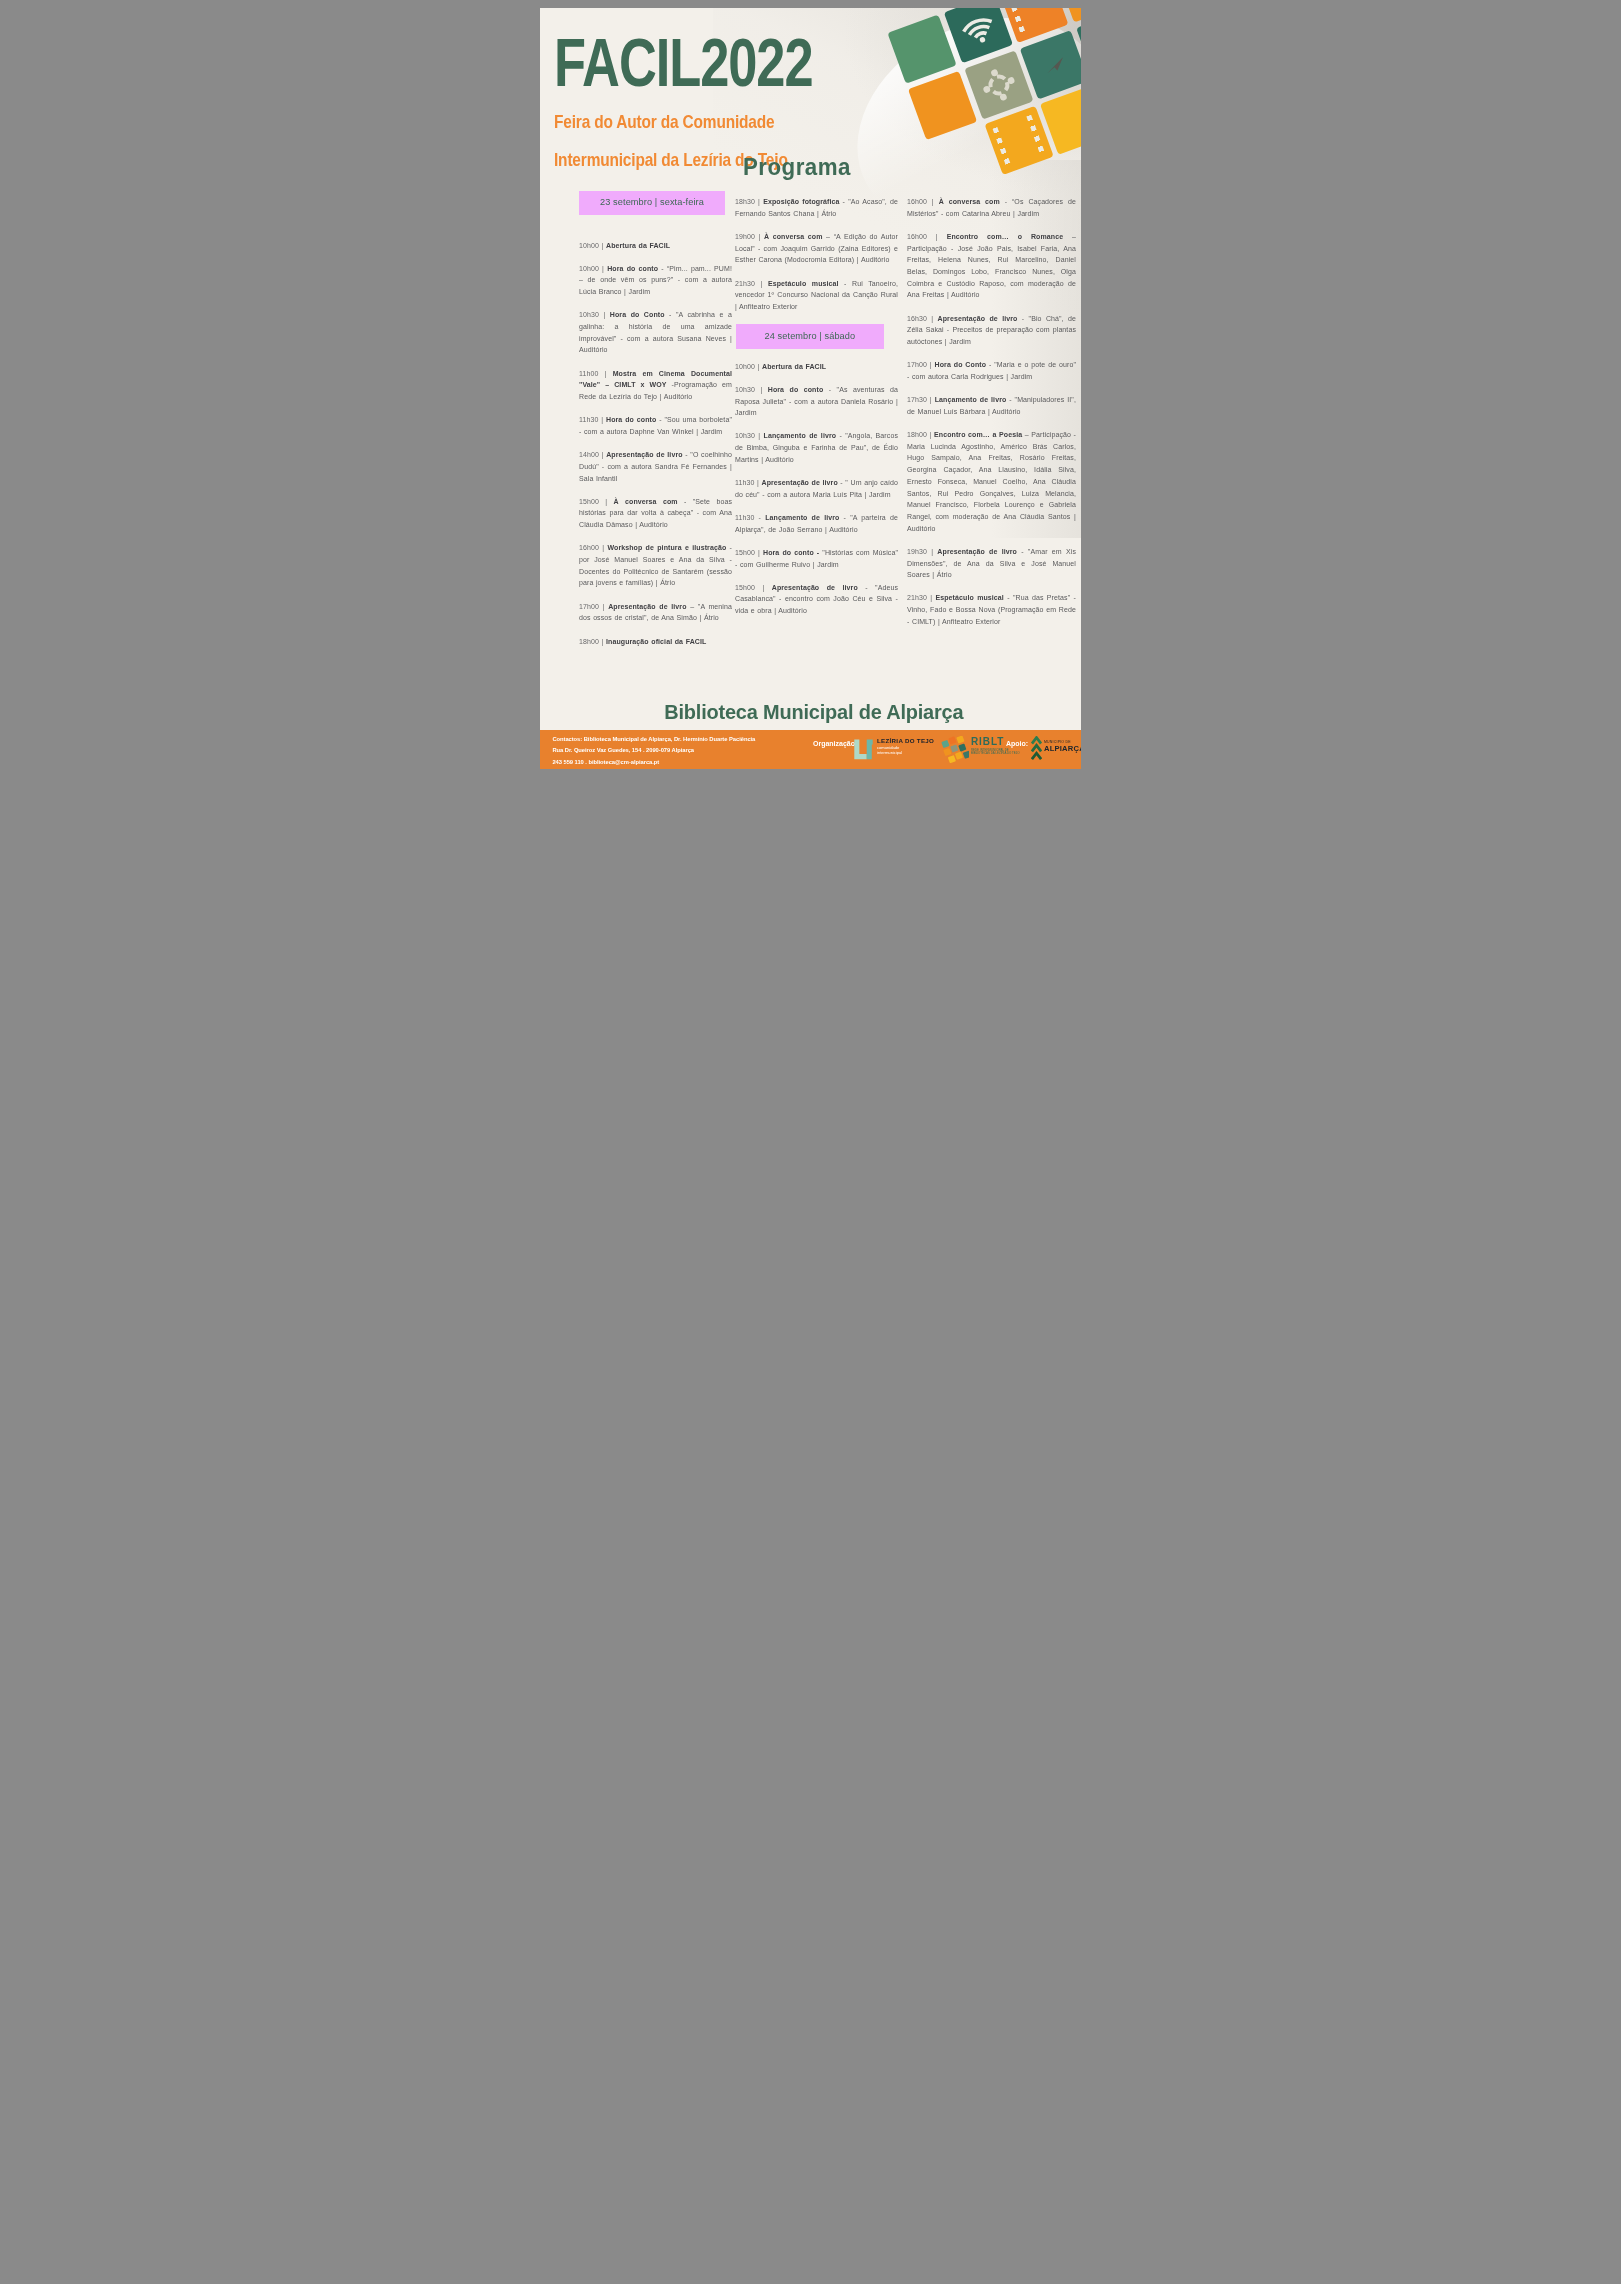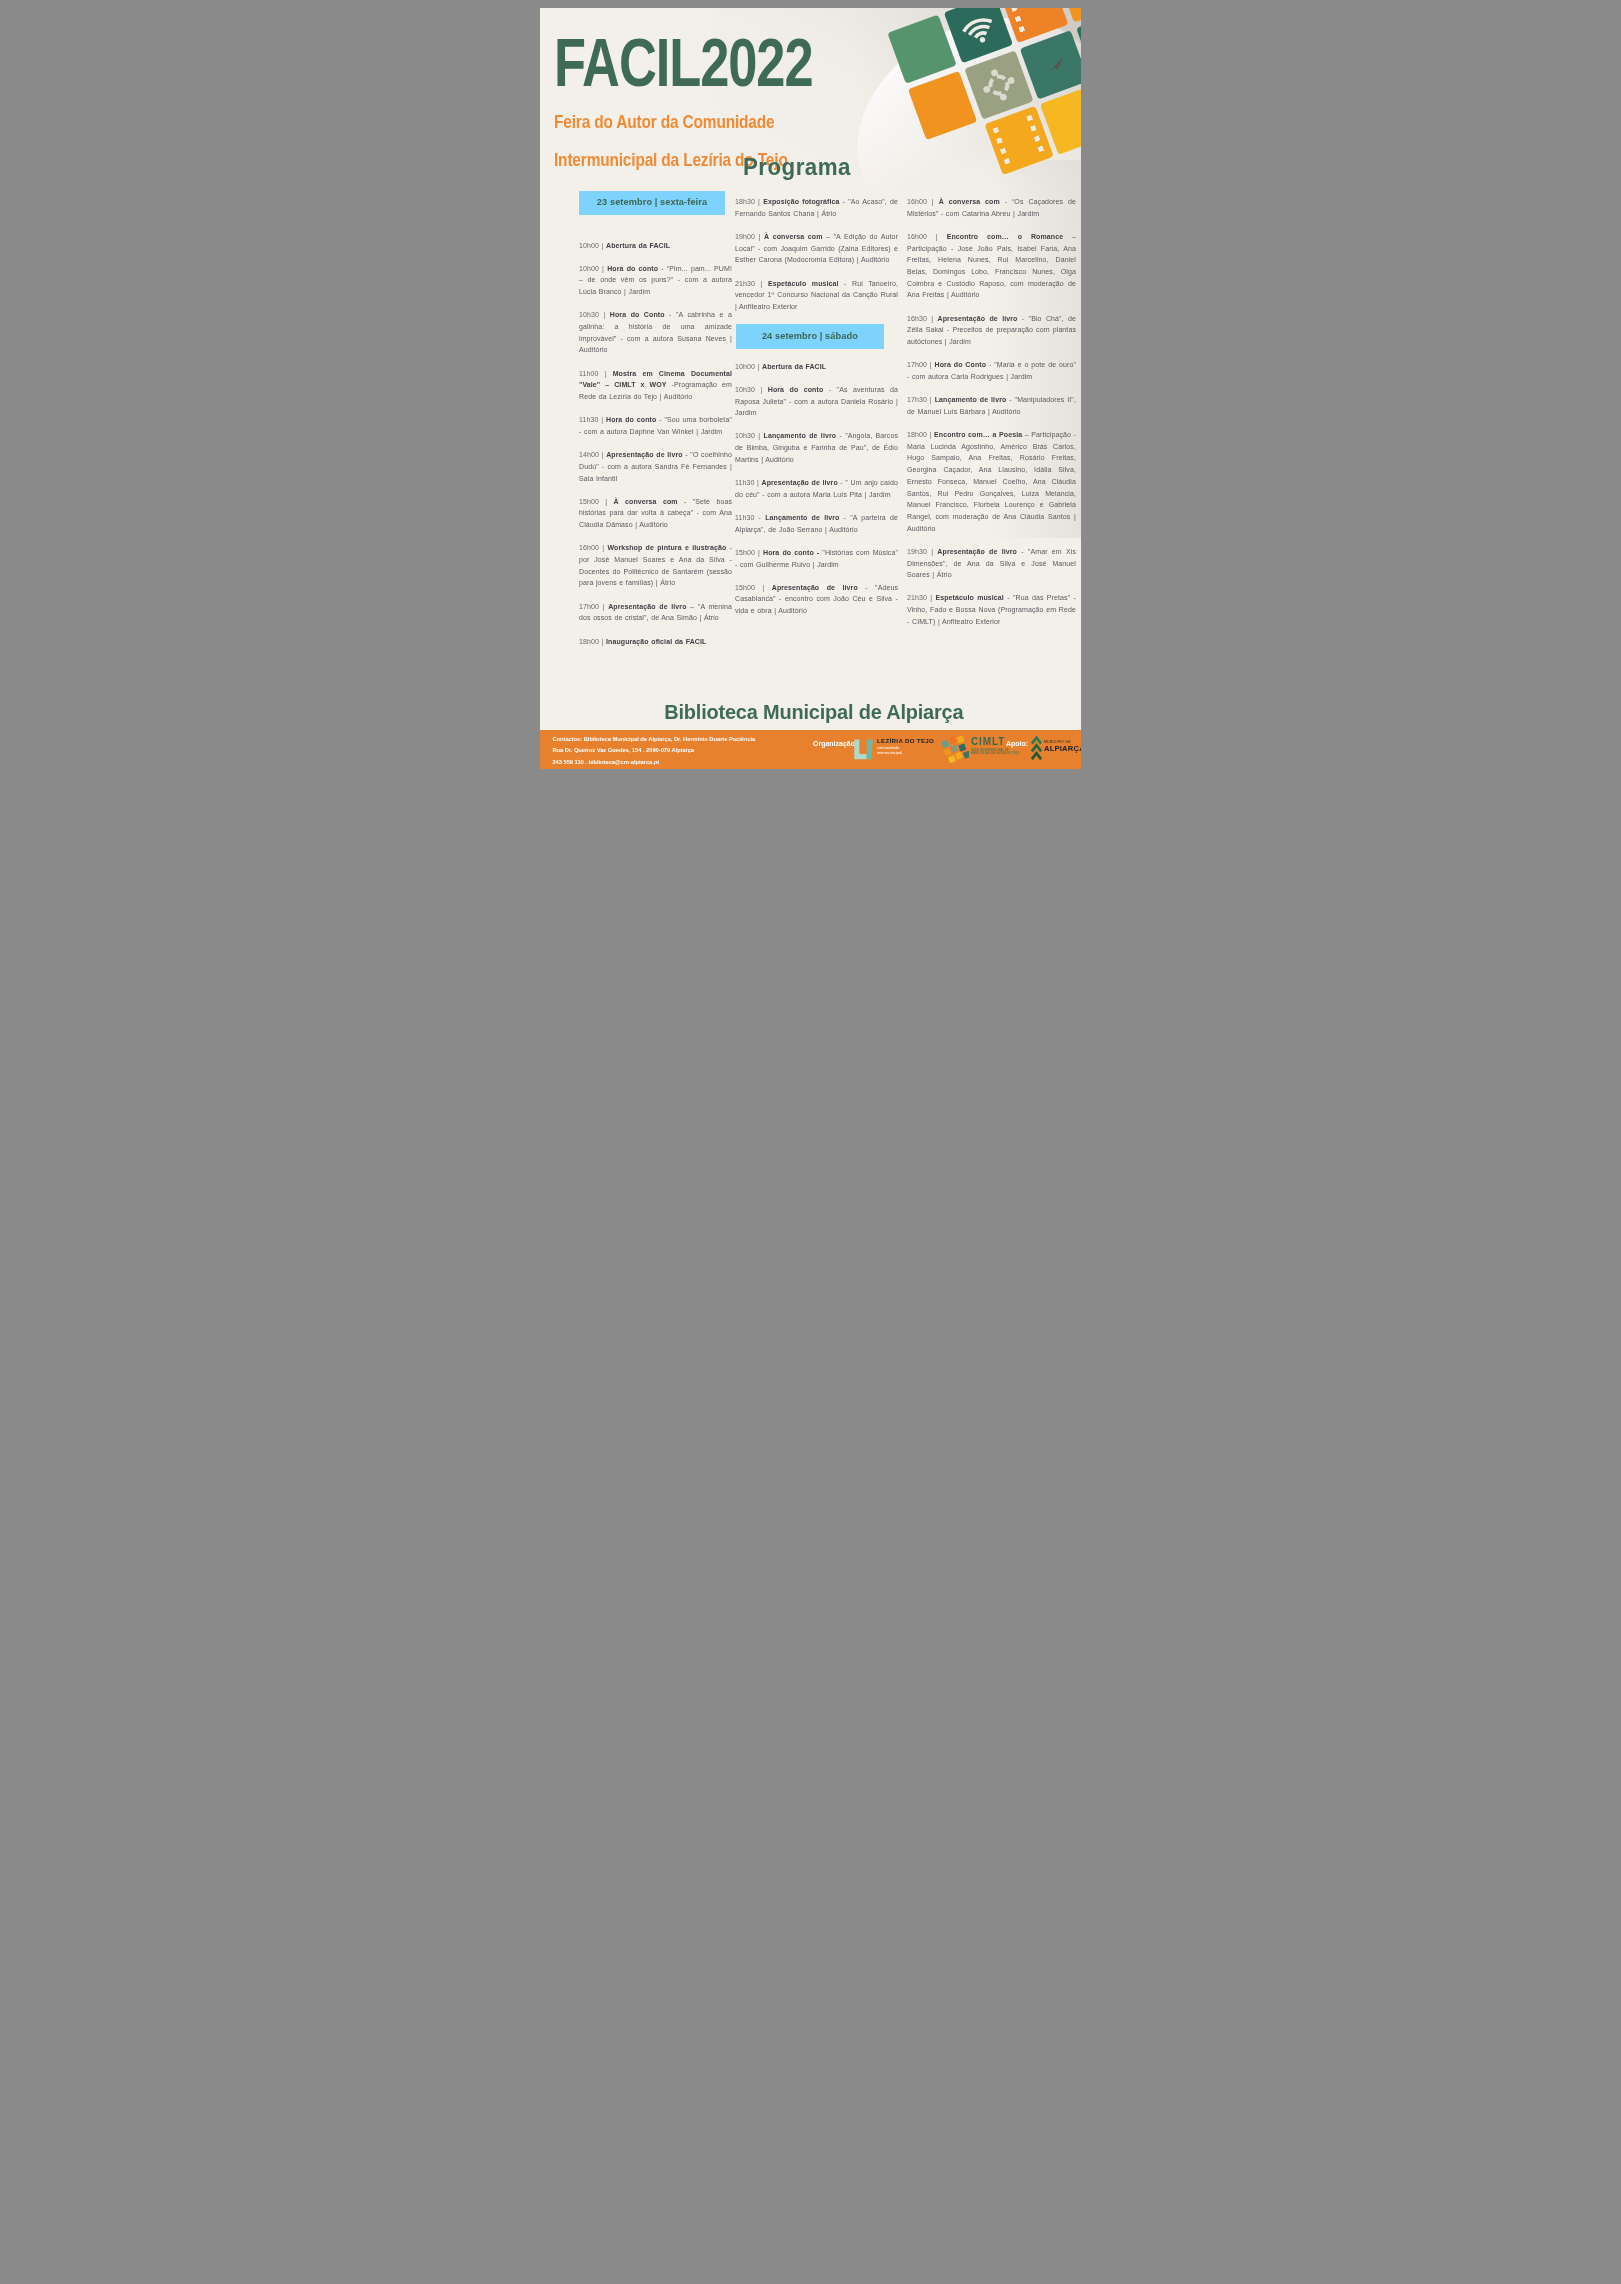--- a/index.html
+++ b/index.html
@@ -55,21 +55,21 @@
     transform:scaleX(.84); transform-origin:left top; white-space:nowrap; letter-spacing:-0.2px;
   }
   .sub1 { top:103px; }
   .sub2 { top:141px; }
   .programa {
     position:absolute; left:203px; top:145px; font-size:24px; font-weight:800; color:#3f6b56;
     letter-spacing:0.5px; transform:scaleX(.93); transform-origin:left top; white-space:nowrap;
   }
   
   .daybar {
-    background:#7dd3fc; color:#3c6753; font-weight:700; font-size:9.2px;
+    background:#f0abfc; color:#3c6753; font-weight:400; font-size:9.2px;
     text-align:center; height:23.5px; line-height:23.5px; letter-spacing:0.1px; white-space:nowrap;
   }
   .daybar1 { width:146px; margin-bottom:25px; }
   .daybar2 { width:148px; margin:11.5px 0 11.5px 0.9px; height:25px; line-height:25px; }
   
   .col { position:absolute; }
   .col1 { left:39px;  top:183px; width:153px; }
   .col2 { left:195px; top:188px; width:163px; }
   .col3 { left:367px; top:188px; width:169px; }
   .event {
@@ -269,21 +269,21 @@
           <rect x="6" y="22" width="14" height="14" rx="2" fill="#f0931f"></rect>
           <rect x="23" y="20" width="14" height="14" rx="2" fill="#8e957b"></rect>
           <rect x="40" y="24" width="14" height="14" rx="2" fill="#2f6f5f"></rect>
           <rect x="10" y="40" width="14" height="14" rx="2" fill="#f6b822"></rect>
           <rect x="27" y="38" width="14" height="14" rx="2" fill="#f3a81e"></rect>
           <rect x="44" y="42" width="14" height="14" rx="2" fill="#3b7767"></rect>
         </g>
       </svg>
     </div>
     <div class="riblt-text">
-      <div class="riblt-name">CIMLT</div>
+      <div class="riblt-name">RIBLT</div>
       <div class="riblt-sub">
         <div>REDE INTERMUNICIPAL DE</div>
         <div>BIBLIOTECAS DA LEZÍRIA DO TEJO</div>
       </div>
     </div>
 
     <div class="flabel apoio-label">Apoio:</div>
 
     <div class="mun-logo">
       <svg width="11" height="27" viewBox="0 0 24 58">

